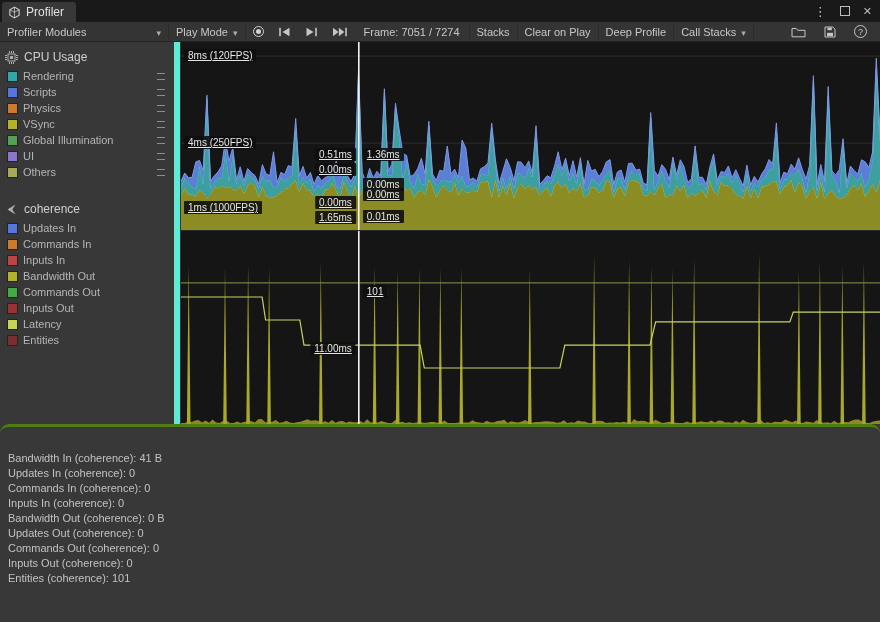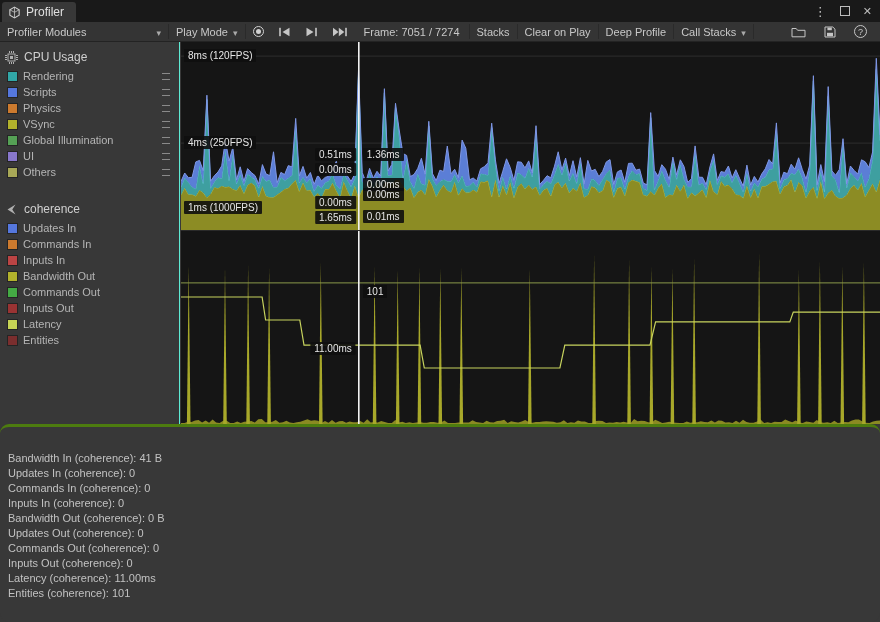--- a/index.html
+++ b/index.html
@@ -29,39 +29,39 @@
   .tb-label{display:flex;align-items:center;padding:8px 9px;color:#c8c8c8;white-space:nowrap;}
   .rec{width:9px;height:9px;border:1px solid #d2d2d2;border-radius:50%;position:relative;display:inline-block;}
   .rec::after{content:"";position:absolute;left:2px;top:2px;width:5px;height:5px;border-radius:50%;background:#d2d2d2;}
   .tb-right{margin-left:auto;display:flex;align-items:center;gap:4px;padding-right:6px;}
   .help-icon{width:13px;height:13px;border-radius:50%;border:1px solid #c6c6c6;display:flex;
              align-items:center;justify-content:center;font-size:9px;color:#c6c6c6;box-sizing:border-box;}
   .help-icon::after{content:"?";}
 
   
   .sidebar{position:absolute;left:0;top:42px;width:180px;height:382px;background:#383838;
-           border-right:1px solid #5eead4;box-sizing:border-box;overflow:hidden;}
+           border-right:6px solid #5eead4;box-sizing:border-box;overflow:hidden;}
   .module{padding-top:4px;}
   .module+.module{margin-top:14px;}
   .module-header{height:22px;display:flex;align-items:center;gap:6px;padding-left:5px;
                  font-size:12px;color:#cfcfcf;cursor:pointer;}
   .legend-item{height:16px;display:flex;align-items:center;padding-left:8px;font-size:11px;
                color:#b5b5b5;cursor:pointer;}
   .swatch{width:9px;height:9px;margin-right:6px;outline:1px solid rgba(0,0,0,.35);flex:none;}
   .handle{margin-left:auto;margin-right:9px;width:8px;height:5px;border-top:1px solid #8a8a8a;
           border-bottom:1px solid #8a8a8a;flex:none;}
   .mod-icon{flex:none;}
 
   
   .chartcol{position:absolute;left:181px;top:42px;width:699px;height:382px;background:#2a2a2a;}
   .chart{position:absolute;left:0;width:699px;background:#151515;overflow:hidden;}
   #cpu-chart{top:0;height:188px;}
   #coh-chart{top:189px;height:193px;}
   .anno{position:absolute;background:rgba(14,14,14,0.9);color:#e6e6e6;font-size:10px;line-height:13px;
-        padding:0 4px;border-radius:1px;white-space:nowrap;pointer-events:none;}
+        padding:0 4px;border-radius:1px;white-space:nowrap;pointer-events:none;text-decoration:underline;}
   .anno.right-align{transform:translateX(-100%);}
 
   
   .details{position:absolute;left:0;top:424px;width:880px;height:198px;background:#383838;
            border-top:3px solid #4d7c0f;box-sizing:border-box;padding-top:24px;border-radius:9px;}
   .details .line{font-size:11px;color:#c2c2c2;line-height:15px;padding-left:8px;}
 </style>
 </head>
 <body>
 
@@ -305,18 +305,17 @@
   <div class="details">
     <div id="details-lines">
         <div class="line">Bandwidth In (coherence): 41 B</div>
         <div class="line">Updates In (coherence): 0</div>
         <div class="line">Commands In (coherence): 0</div>
         <div class="line">Inputs In (coherence): 0</div>
         <div class="line">Bandwidth Out (coherence): 0 B</div>
         <div class="line">Updates Out (coherence): 0</div>
         <div class="line">Commands Out (coherence): 0</div>
         <div class="line">Inputs Out (coherence): 0</div>
-        <div class="line">Latency (coherence): 11.00ms</div>
         <div class="line">Entities (coherence): 101</div>
       </div>
   </div>
 
 </div>
 
 </body></html>

